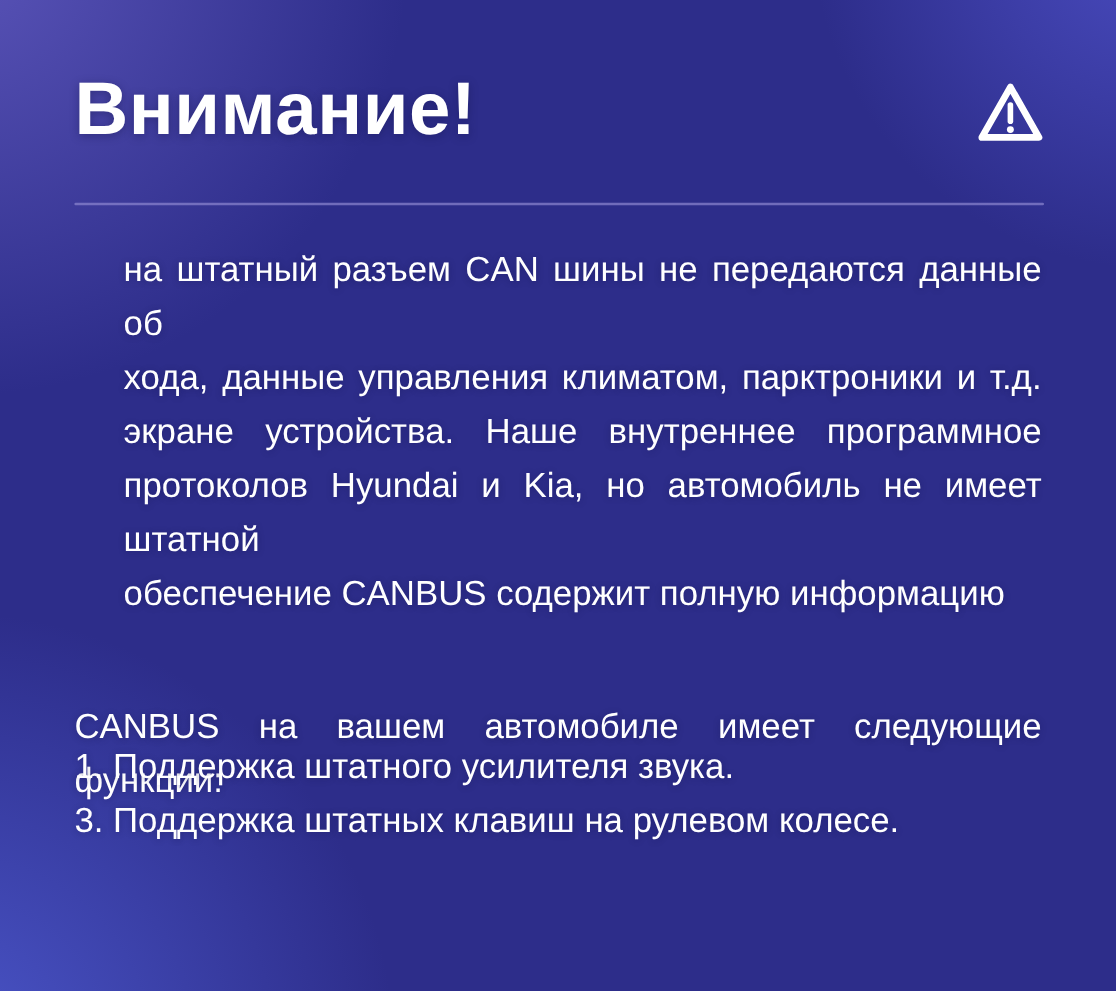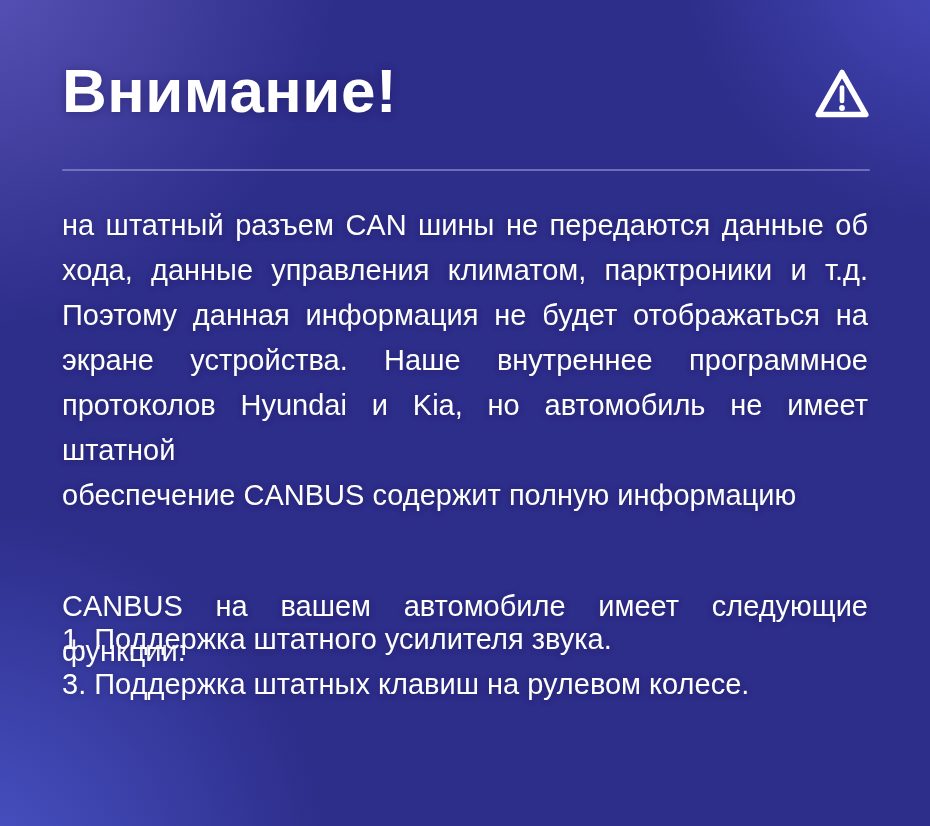--- a/index.html
+++ b/index.html
@@ -26,21 +26,21 @@
   .warn-icon { margin-top:10px; flex:0 0 auto; }
   .divider {
     position:absolute; left:62px; right:60px; top:169px; height:2px;
     background: var(--divider, #8d88d0); opacity:.7; border-radius:1px;
   }
   .body-text {
     position:absolute; left:62px; right:62px; top:203px;
     font-size:29px; line-height:45px;
     text-shadow:0 1px 6px rgba(15,15,60,.3);
   }
-  .body-text .para-line { text-align:justify; text-align-last:justify; }
+  .body-text .para-line { text-align:justify; text-align-last:justify;margin-left:41px; }
   .body-text .para-line:last-child { text-align-last:left; }
   .features-intro {
     position:absolute; left:62px; right:62px; top:584px;
     font-size:29px; line-height:45px;
     text-align:justify; text-align-last:justify;
     text-shadow:0 1px 6px rgba(15,15,60,.3);
   }
   .features-list {
     position:absolute; left:62px; right:62px; top:617px;
     font-size:29px; line-height:45px;
@@ -61,21 +61,20 @@
         <circle cx="32" cy="45" r="3.1" fill="#ffffff"></circle>
       </svg>
     </span>
   </div>
 
   <div class="divider"></div>
 
   <div class="body-text">
       <div class="para-line">на штатный разъем CAN шины не передаются данные об</div>
       <div class="para-line">хода, данные управления климатом, парктроники и т.д.</div>
-      <div class="para-line">Поэтому данная информация не будет отображаться на</div>
       <div class="para-line">экране устройства. Наше внутреннее программное</div>
       <div class="para-line">протоколов Hyundai и Kia, но автомобиль не имеет штатной</div>
       <div class="para-line">обеспечение CANBUS содержит полную информацию</div>
     </div>
 
   <div class="features-intro">CANBUS на вашем автомобиле имеет следующие функции:</div>
 
   <div class="features-list">
       <div class="feature-item">1. Поддержка штатного усилителя звука.</div>
       <div class="feature-item">3. Поддержка штатных клавиш на рулевом колесе.</div>

